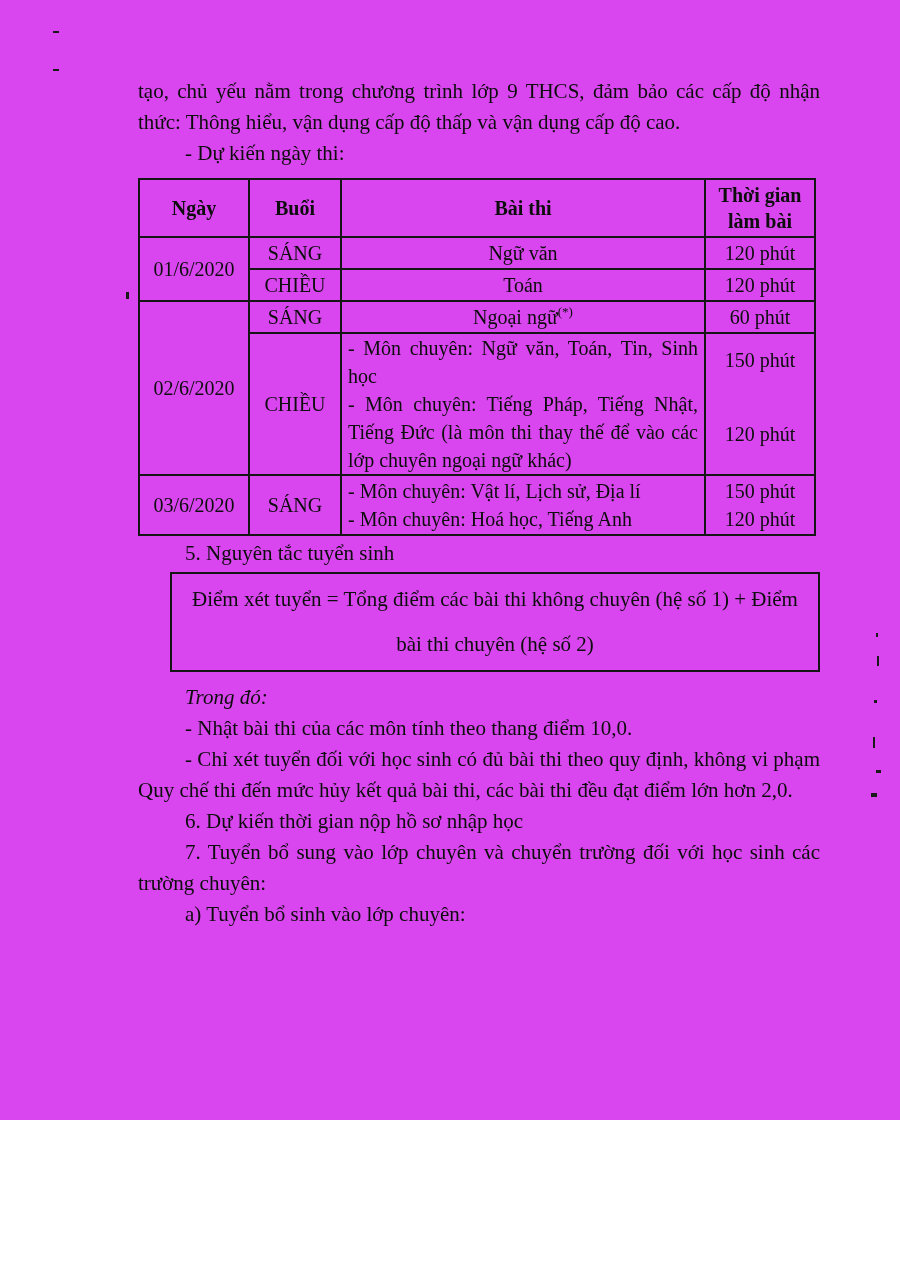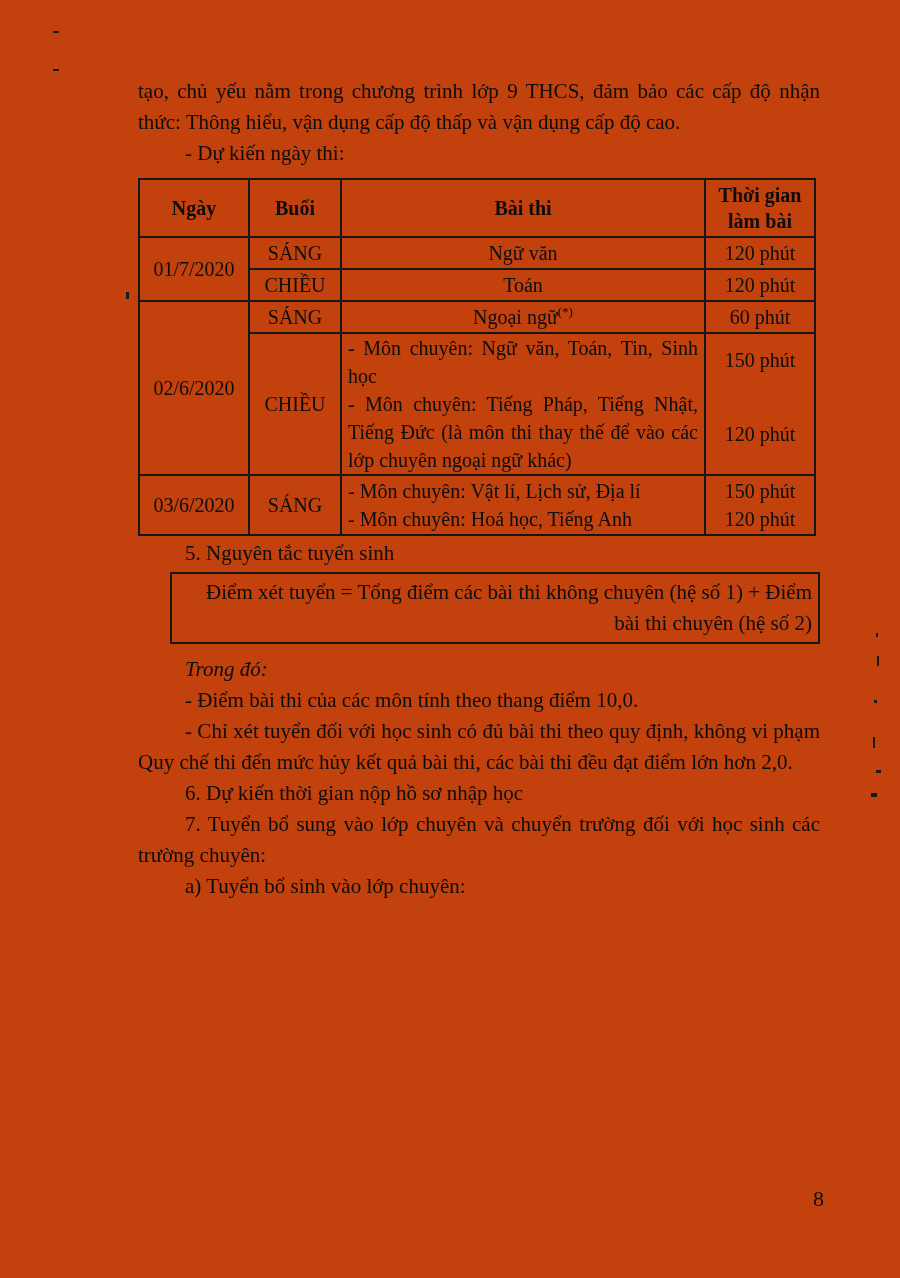--- a/index.html
+++ b/index.html
@@ -2,21 +2,21 @@
 <html><head>
 <meta charset="utf-8">
 <style>
   html,body{margin:0;padding:0;}
   body{
     width:900px;height:1278px;background:#ffffff;
     font-family:"Liberation Serif","DejaVu Serif",serif;
     color:#0d0d0d;
     -webkit-font-smoothing:antialiased;
   }
-  .page{position:relative;width:900px;height:1278px;overflow:hidden;background:#c2410c;}
+  .page{position:relative;width:900px;height:1120px;overflow:hidden;background:#d946ef;}
   .content{margin:0 80px 0 138px;padding-top:76px;width:682px;font-size:21px;line-height:31px;}
   .content p{margin:0;}
   .just{text-align:justify;}
   .ind{text-indent:47px;}
   
   table.sched{border-collapse:collapse;margin-top:9px;width:676px;table-layout:fixed;
     font-size:20px;line-height:28px;padding-left:28px;}
   table.sched th, table.sched td{border:2px solid #151515;padding:0 6px;vertical-align:middle;}
   table.sched th{font-weight:bold;text-align:center;height:56px;line-height:26px;}
   td.c{text-align:center;}
@@ -25,21 +25,21 @@
   tr.r-tall td{height:138px;}
   tr.r-last td{height:58px;}
   .dur-stack{display:flex;flex-direction:column;align-items:center;height:100%;}
   .dur-stack .d1{margin-top:12px;}
   .dur-stack .d2{margin-top:46px;}
   .dur-stack2{display:flex;flex-direction:column;align-items:center;}
   sup.fn{font-size:13px;line-height:0;vertical-align:super;}
   
   .footnote{font-style:italic;margin-top:7px !important;}
   
-  .fbox{border:2px solid #151515;margin-top:3px;padding:3px 6px;text-align:right;line-height:31px;margin-left:32px;}
+  .fbox{border:2px solid #151515;margin-top:3px;padding:3px 6px;text-align:center;line-height:45px;margin-left:32px;}
   .mt2{margin-top:2px !important;}
   .mt10{margin-top:10px !important;font-style:italic;}
   .tight{font-size:19px;white-space:nowrap;letter-spacing:-0.2px;}
   .page-number{position:absolute;right:76px;top:1186px;font-size:22px;}
   
   .art{position:absolute;background:#1a1a1a;}
 </style>
 </head>
 <body>
 
@@ -68,21 +68,21 @@
           <col style="width:110px">
       </colgroup>
       <tbody>
           <tr>
         <th>Ngày</th>
         <th>Buổi</th>
         <th>Bài thi</th>
         <th>Thời gian làm bài</th>
       </tr>
       <tr class="r-s">
-        <td class="c" rowspan="2">01/7/2020</td>
+        <td class="c" rowspan="2">01/6/2020</td>
         <td class="c">SÁNG</td>
         <td class="c">Ngữ văn</td>
         <td class="c">120 phút</td>
       </tr>
       <tr class="r-s">
         <td class="c">CHIỀU</td>
         <td class="c">Toán</td>
         <td class="c">120 phút</td>
       </tr>
       <tr class="r-s">
@@ -120,21 +120,21 @@
       </tr>
     </tbody>
       </table>
 
 
     <p class="ind mt2">5. Nguyên tắc tuyển sinh</p>
 
     <div class="fbox">Điểm xét tuyển = Tổng điểm các bài thi không chuyên (hệ số 1) + Điểm bài thi chuyên (hệ số 2)</div>
 
     <p class="ind mt10">Trong đó:</p>
-    <p class="ind just">- Điểm bài thi của các môn tính theo thang điểm 10,0.</p>
+    <p class="ind just">- Nhật bài thi của các môn tính theo thang điểm 10,0.</p>
     <p class="ind just">- Chỉ xét tuyển đối với học sinh có đủ bài thi theo quy định, không vi phạm Quy chế thi đến mức hủy kết quả bài thi, các bài thi đều đạt điểm lớn hơn 2,0.</p>
 
     <p class="ind">6. Dự kiến thời gian nộp hồ sơ nhập học</p>
 
     <p class="ind just">7. Tuyển bổ sung vào lớp chuyên và chuyển trường đối với học sinh các trường chuyên:</p>
     <p class="ind">a) Tuyển bổ sinh vào lớp chuyên:</p>
 
   </div>
 
   <div class="page-number">8</div>

